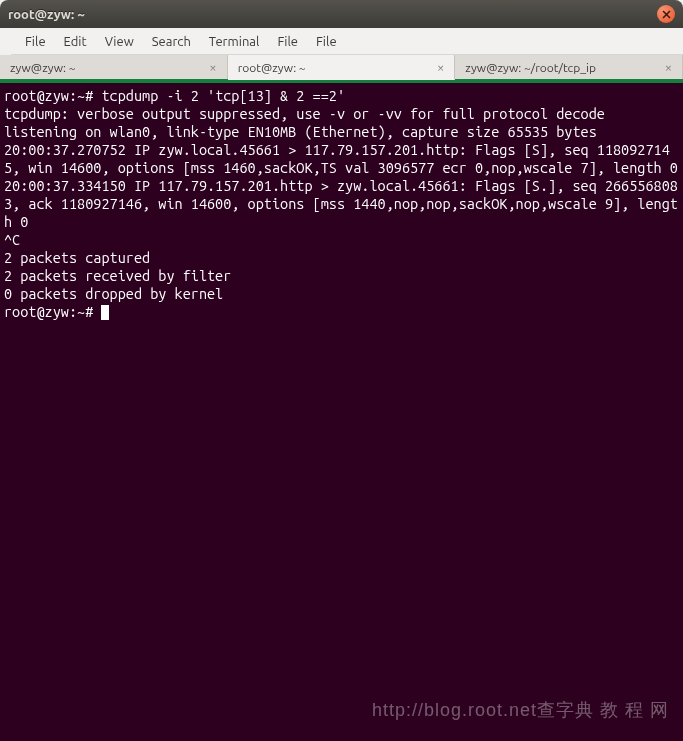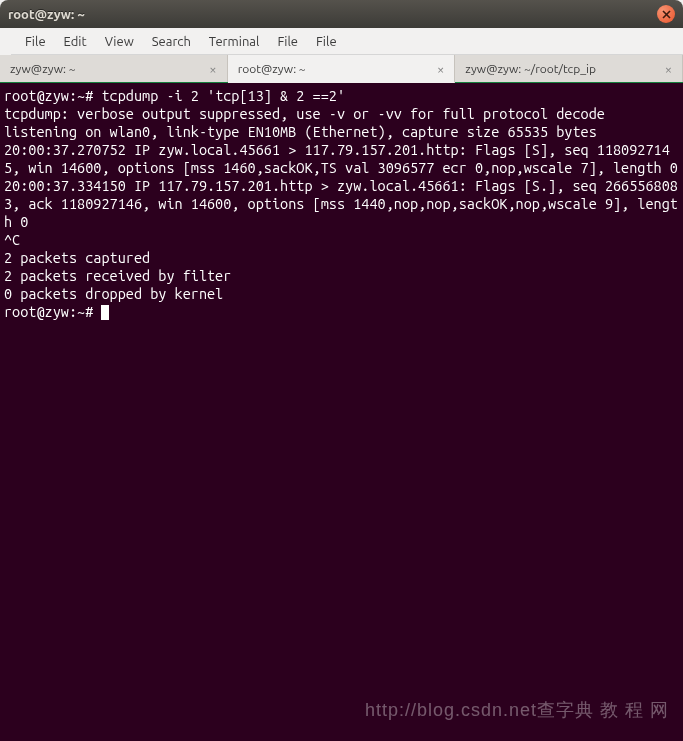--- a/index.html
+++ b/index.html
@@ -56,21 +56,21 @@
       padding: 3px 8px;
       font-size: 13px;
       color: #3c3c3c;
       cursor: pointer;
       border-radius: 3px;
     }
     .tabbar {
       height: 28px;
       background: #dedbd7;
       display: flex;
-      border-bottom: 1px solid #15803d;
+      border-bottom: 4px solid #15803d;
     }
     .tab {
       flex: 1;
       display: flex;
       align-items: center;
       justify-content: space-between;
       padding: 0 10px;
       font-size: 12px;
       color: #3c3c3c;
       border-right: 1px solid #c7c3bd;
@@ -167,14 +167,14 @@
     <span class="tab-label">root@zyw: ~</span>
     <span class="tab-close">×</span>
   </div>
   <div class="tab">
     <span class="tab-label">zyw@zyw: ~/root/tcp_ip</span>
     <span class="tab-close">×</span>
   </div>
 </div>
 
 <div class="terminal"><span class="line"><span class="prompt">root@zyw:~# </span><span>tcpdump -i 2 'tcp[13] &amp; 2 ==2'</span></span><span class="line">tcpdump: verbose output suppressed, use -v or -vv for full protocol decode</span><span class="line">listening on wlan0, link-type EN10MB (Ethernet), capture size 65535 bytes</span><span class="line">20:00:37.270752 IP zyw.local.45661 &gt; 117.79.157.201.http: Flags [S], seq 1180927145, win 14600, options [mss 1460,sackOK,TS val 3096577 ecr 0,nop,wscale 7], length 0</span><span class="line">20:00:37.334150 IP 117.79.157.201.http &gt; zyw.local.45661: Flags [S.], seq 2665568083, ack 1180927146, win 14600, options [mss 1440,nop,nop,sackOK,nop,wscale 9], length 0</span><span class="line">^C</span><span class="line">2 packets captured</span><span class="line">2 packets received by filter</span><span class="line">0 packets dropped by kernel</span><span class="line"><span class="prompt">root@zyw:~# </span><span class="cursor"></span></span>
-  <div class="watermark">http://blog.csdn.net查字典 教 程 网</div>
+  <div class="watermark">http://blog.root.net查字典 教 程 网</div>
 </div>
 
 </body></html>

